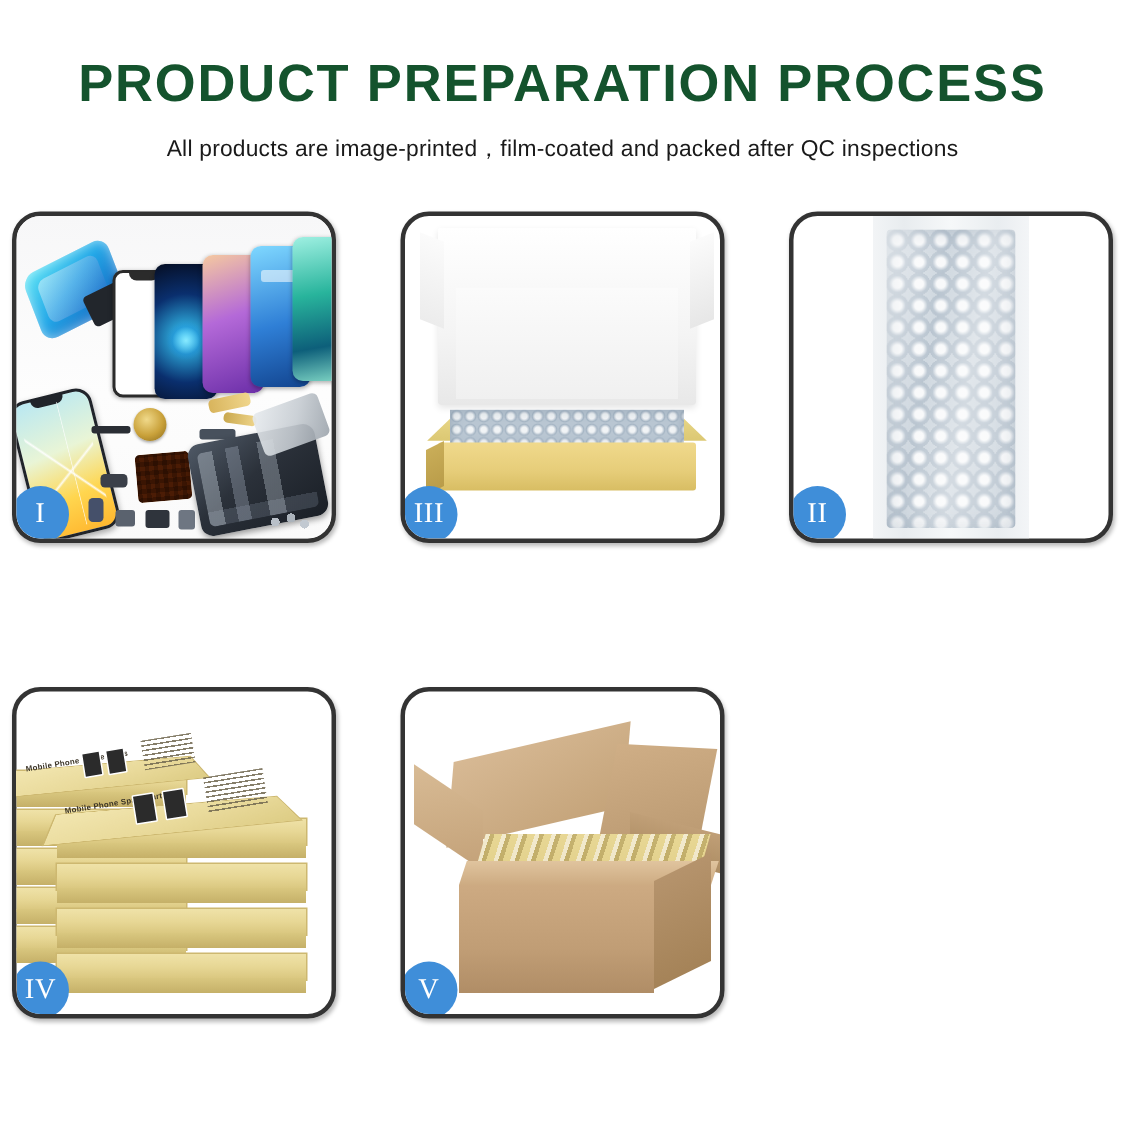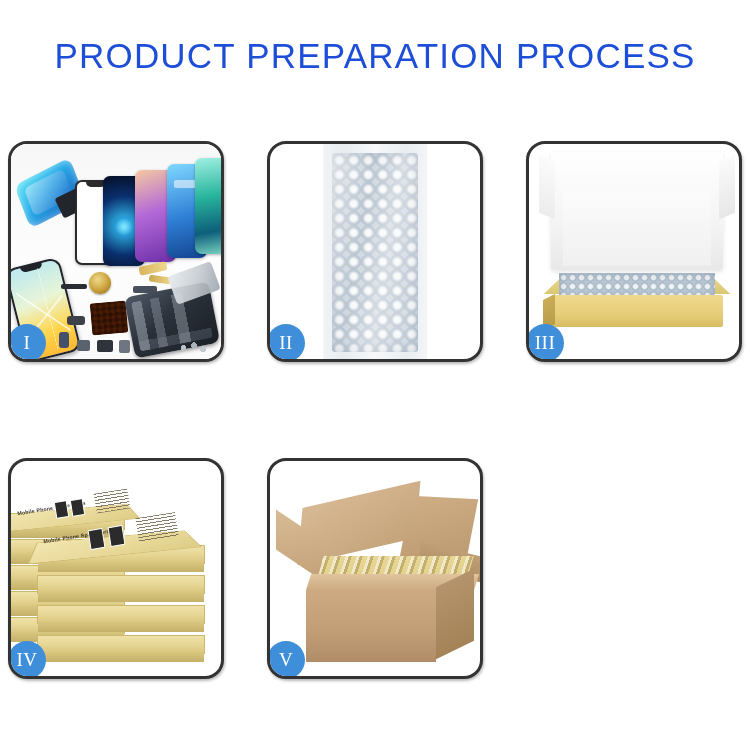--- a/index.html
+++ b/index.html
@@ -9,22 +9,22 @@
     font-family: "Liberation Sans", sans-serif;
     overflow: hidden;
   }
   .page { position: relative; width: 750px; height: 750px; background: #fff; }
 
   
   .header { padding-top: 36px; text-align: center; }
   .title {
     font-size: 35px;
     letter-spacing: 1.2px;
-    font-weight: 400;
-    color: #1d4ed8;
+    font-weight: 700;
+    color: #14532d;
     font-family: "Liberation Sans", sans-serif;
     white-space: nowrap;
   }
   .subtitle {
     margin-top: 13px;
     font-size: 15.2px;
     color: #1a1a1a;
     letter-spacing: 0.15px;
     white-space: nowrap;
   }
@@ -326,20 +326,21 @@
     background:linear-gradient(140deg,rgba(240,240,240,.95),rgba(255,255,255,0));
     transform: rotate(-16deg); }
 </style>
 </head>
 <body>
 
 <div class="page">
 
   <div class="header">
     <div class="title">PRODUCT PREPARATION PROCESS</div>
+    <div class="subtitle">All products are image-printed，film-coated and packed after QC inspections</div>
   </div>
 
   <div class="grid">
 
     <div class="panel p1">
       <div class="panel-inner">
         <div class="bgwhite"></div>
         <div class="adhesive"></div>
         <div class="darkchip"></div>
         <div class="fan">
@@ -362,39 +363,39 @@
         <div class="strip s8"></div>
         <div class="flex1"></div>
         <div class="flex2"></div>
         <div class="motherboard"></div>
         <div class="tool"></div>
         <div class="screws"></div>
       </div>
       <div class="badge">I</div>
     </div>
 
-    <div class="panel p2">
-      <div class="panel-inner">
-        <div class="bw-outer"></div>
-        <div class="bw-inner"></div>
-        <div class="bw-sheen"></div>
-      </div>
-      <div class="badge">II</div>
-    </div>
-
     <div class="panel p3">
       <div class="panel-inner">
         <div class="lid"></div>
         <div class="foam"></div>
         <div class="tray-top"></div>
         <div class="tray-bubbles"></div>
         <div class="tray-front"></div>
         <div class="tray-left"></div>
       </div>
       <div class="badge">III</div>
+    </div>
+
+    <div class="panel p2">
+      <div class="panel-inner">
+        <div class="bw-outer"></div>
+        <div class="bw-inner"></div>
+        <div class="bw-sheen"></div>
+      </div>
+      <div class="badge">II</div>
     </div>
 
     <div class="panel p4">
       <div class="panel-inner">
         <div class="stackwrap">
 
           <div class="kbox" style="left:-4px; top:42px; width:118px; height:17px;">
               <div class="side"></div>
             </div>
           <div class="kbox" style="left:-4px; top:68px; width:118px; height:17px;">

